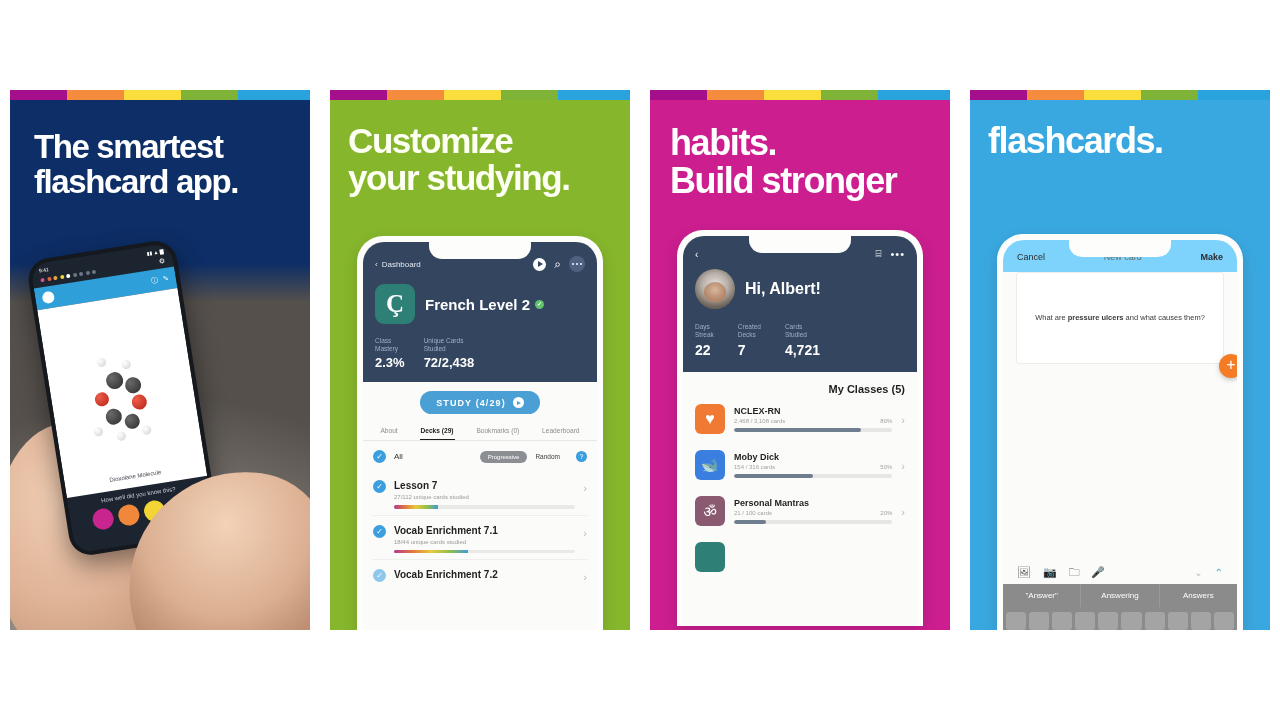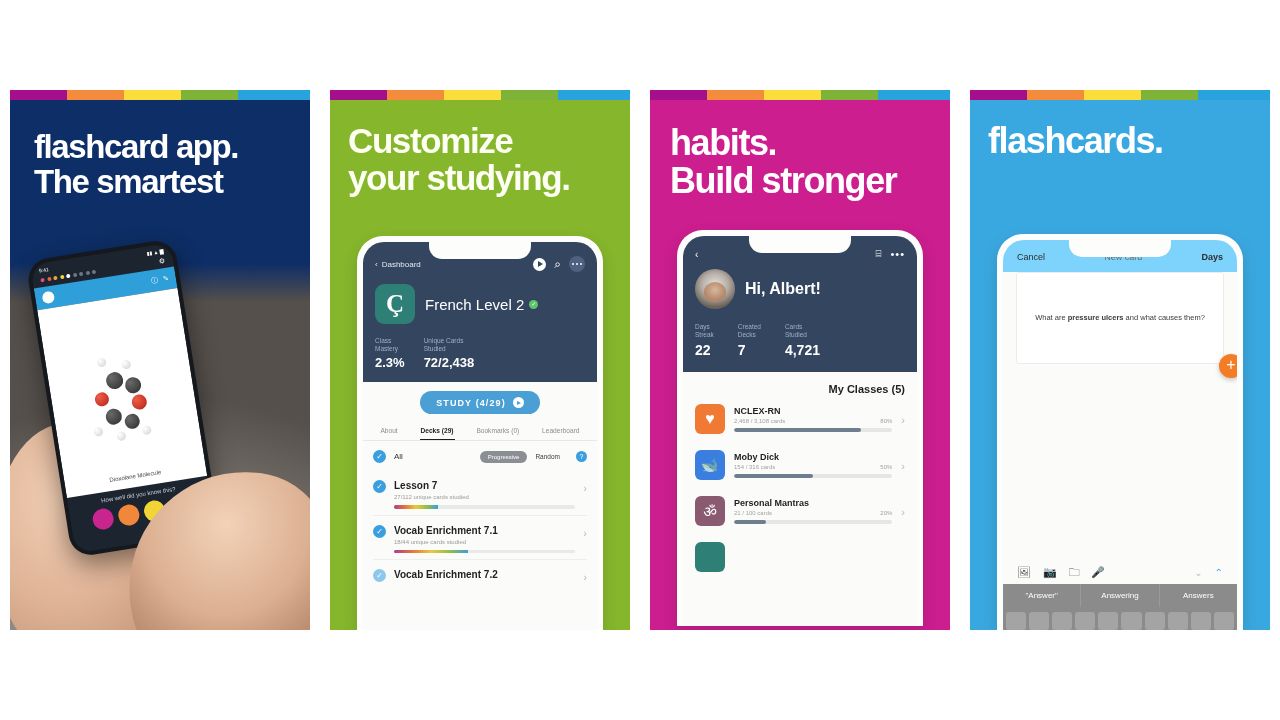--- a/index.html
+++ b/index.html
@@ -120,21 +120,21 @@
   .p2 .hdr-top { display:flex; align-items:center; justify-content:space-between; }
   .p2 .back { display:flex; align-items:center; gap:4px; font-size:8px; color:#e4e9f0; }
   .p2 .hdr-icons { display:flex; align-items:center; gap:8px; }
   .ic-circ { width:13px; height:13px; border-radius:50%; background:#fff; display:flex; align-items:center; justify-content:center; }
   .ic-circ i { border-style:solid; border-width:3px 0 3px 5px; border-color:transparent transparent transparent #33455f; margin-left:1px; }
   .ic-dots { width:16px; height:16px; border-radius:50%; background:#4e6180; display:flex; align-items:center; justify-content:center; gap:1.5px; }
   .ic-dots s { width:2.6px; height:2.6px; border-radius:50%; background:#fff; display:block; }
   .p2 .deck-row { display:flex; align-items:center; gap:10px; margin-top:12px; }
   .deck-tile { width:40px; height:40px; border-radius:9px; background:#2e7f76; color:#fff;
                display:flex; align-items:center; justify-content:center; font-size:25px; font-weight:700; font-family:"Liberation Serif", serif; }
-  .deck-title { font-size:15px; font-weight:400; display:flex; align-items:center; gap:5px; }
+  .deck-title { font-size:15px; font-weight:700; display:flex; align-items:center; gap:5px; }
   .vbadge { width:9px; height:9px; border-radius:50%; background:#5fc46a; display:inline-block; position:relative; }
   .vbadge::after{ content:"✓"; position:absolute; inset:0; color:#fff; font-size:6px; line-height:9px; text-align:center; }
   .p2 .stats { display:flex; gap:19px; margin-top:13px; }
   .stat .lbl { font-size:6.5px; color:#9fb0c6; line-height:1.25; }
   .stat .val { font-size:13px; font-weight:700; margin-top:2px; }
   .p2 .studywrap { background:#fbfbf9; padding:9px 0 6px; display:flex; justify-content:center; }
   .study-btn { background:#4a9fd4; color:#fff; border-radius:16px; padding:6px 16px; font-size:9px; font-weight:700;
                letter-spacing:1.1px; display:flex; align-items:center; gap:7px; }
   .study-btn .pin { width:11px; height:11px; border-radius:50%; background:#fff; display:flex; align-items:center; justify-content:center; }
   .study-btn .pin i { border-style:solid; border-width:2.5px 0 2.5px 4px; border-color:transparent transparent transparent #4a9fd4; margin-left:1px; }
@@ -224,22 +224,22 @@
 
   <div class="panel panel-1">
     <div class="stripes">
       <i class="s-magenta"></i>
       <i class="s-orange"></i>
       <i class="s-yellow"></i>
       <i class="s-green"></i>
       <i class="s-blue"></i>
     </div>
     <div class="headline">
+      <div>The smartest</div>
       <div>flashcard app.</div>
-      <div>The smartest</div>
     </div>
     <div class="photo">
       <div class="hand"></div>
       <div class="device1">
         <div class="device1-scr">
           <div class="d1-status">
             <span>9:41</span>
             <span>▮▮ ▲ ▇</span>
           </div>
           <div class="d1-dots">
@@ -514,21 +514,21 @@
     </div>
     <div class="headline">
       <div>flashcards.</div>
     </div>
     <div class="phone p4" style="top:144px;">
       <div class="phone-screen">
         <div class="notch notch-dark"></div>
         <div class="navbar">
           <span class="nv-side">Cancel</span>
           <span class="nv-mid">New card</span>
-          <span class="nv-done">Days</span>
+          <span class="nv-done">Make</span>
         </div>
         <div class="editor">
           <div class="ecard">
             <div class="q">
               <span>What are </span><b>pressure ulcers</b><span> and what causes them?</span>
             </div>
           </div>
           <div class="fab">+</div>
         </div>
         <div class="kb-tools">

